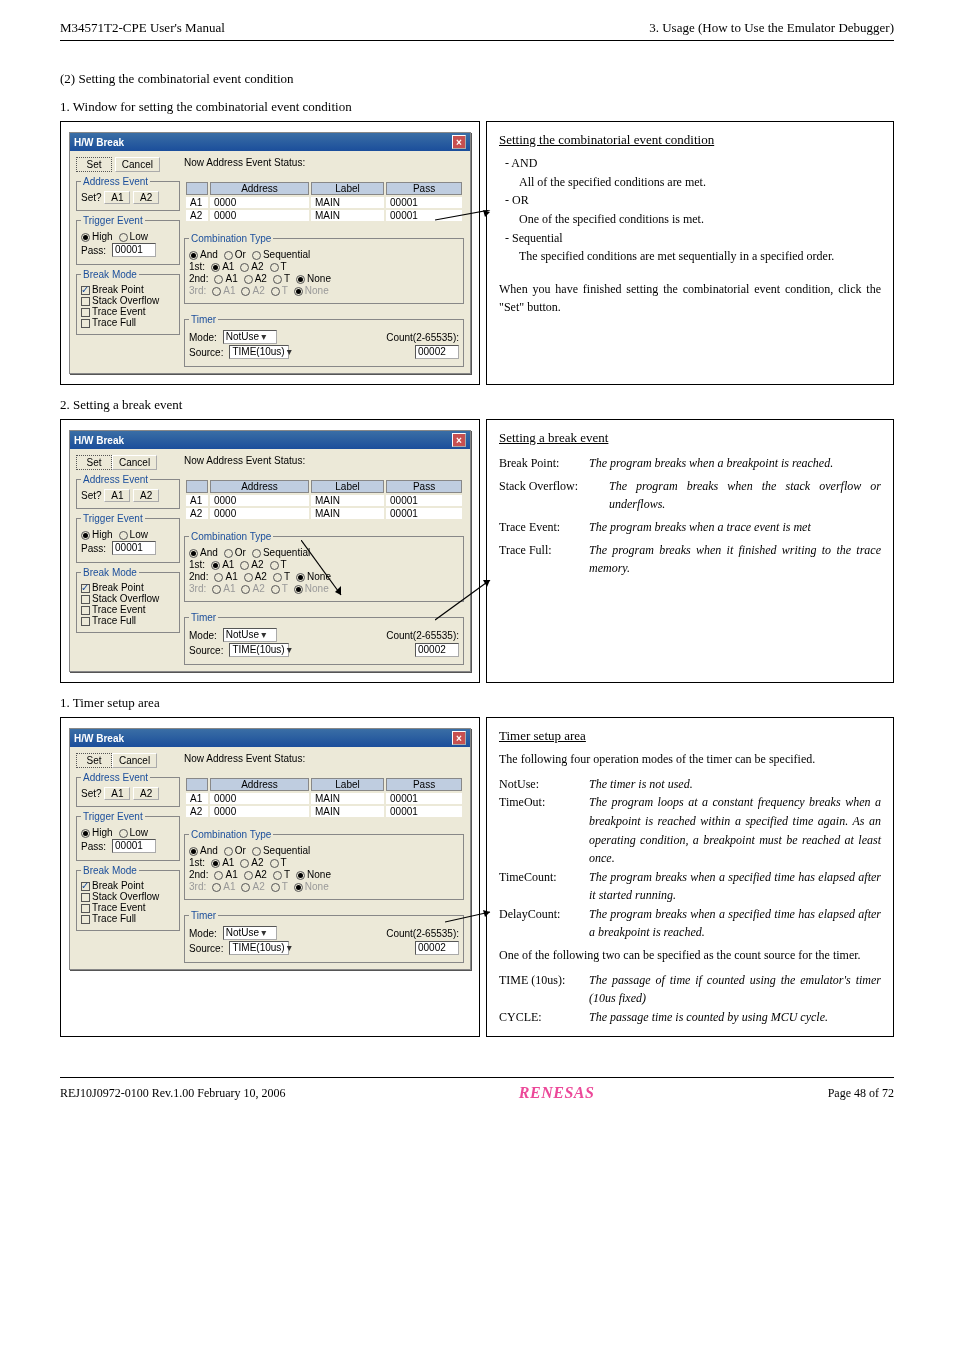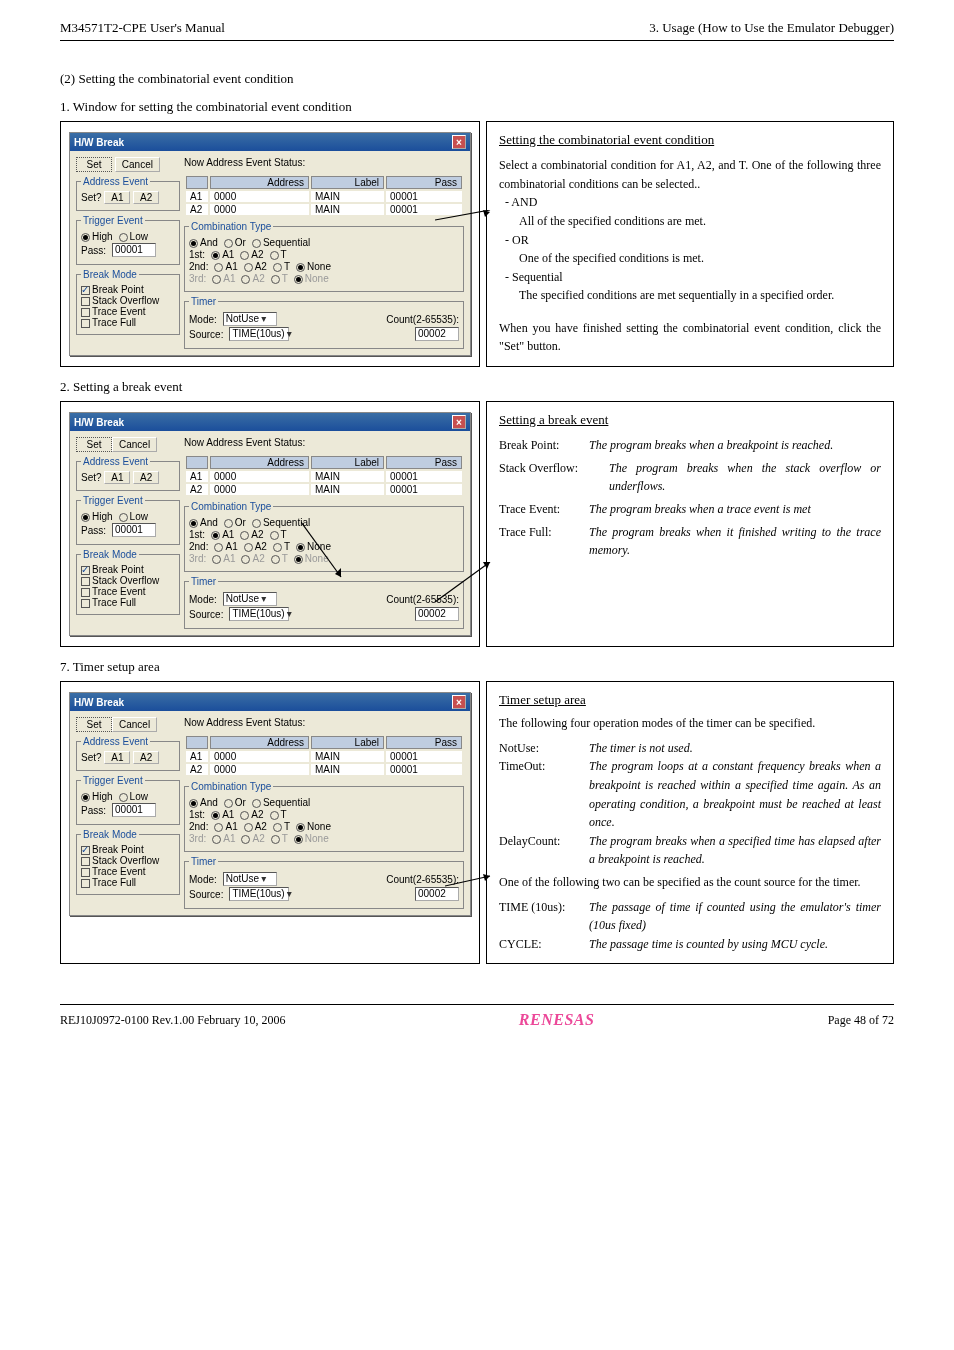--- a/index.html
+++ b/index.html
@@ -71,38 +71,38 @@
     font-weight: bold;
     font-size: 10px;
     padding: 2px 4px;
     display: flex;
     justify-content: space-between;
     align-items: center;
   }
   .titlebar .x { background:#c75050;color:#fff;width:14px;height:14px;text-align:center;line-height:14px;border:1px outset #fff;font-size:10px;}
   .win-body { display:flex; padding:6px; gap:4px; }
   .col-l { width:104px; display:flex; flex-direction:column; gap:4px;}
-  .col-r { flex:1; display:flex; flex-direction:column; gap:4px;}
+  .col-r { flex:1; display:flex; flex-direction:column; gap:10px;}
   .btn {
     background:#ece9d8;border:1px outset #fff;padding:1px 6px;font-size:10px;
     display:inline-block; min-width:36px; text-align:center;
   }
   .btn.tiny { padding:0 4px; min-width:26px;}
   .btn.dotted { border:1px dotted #555; }
   fieldset {
     border:1px solid #888; padding:4px 4px 6px 4px; font-size:10px;
   }
   legend { color:#1b4e9b; padding:0 2px; font-size:10px;}
   .inp {
     background:#fff;border:1px inset #aaa;font-size:10px;padding:0 2px;height:14px;
     display:inline-block;
   }
   .inp.sel::after { content:"▾"; margin-left:2px; color:#333;}
   .tbl { width:100%; font-size:10px; }
-  .tbl th { background:#bfcde0;border:1px solid #888;font-weight:normal;padding:0 4px;text-align:right;}
+  .tbl th { background:#bfcde0;border:1px solid #888;font-weight:normal;padding:0 4px;text-align:center;}
   .tbl td { border:0; padding:0 4px; background:#fff;}
   .row-opts { display:flex; gap:6px; align-items:center; margin:1px 0;}
   .r { display:inline-block;width:9px;height:9px;border:1px solid #555;border-radius:50%;vertical-align:middle;margin-right:2px;position:relative;}
   .r.on::after{content:"";position:absolute;top:1px;left:1px;width:5px;height:5px;background:#000;border-radius:50%;}
   .c { display:inline-block;width:9px;height:9px;border:1px solid #555;vertical-align:middle;margin-right:2px;position:relative;}
   .c.on::after{content:"✓";position:absolute;top:-3px;left:-1px;font-size:10px;color:#1b4e9b;}
   .dim { color:#999; }
   .stat-label { font-size:10px; margin-bottom:2px;}
   .arrow-svg { position:absolute; pointer-events:none;}
   .footer {
@@ -231,21 +231,20 @@
               <span class="inp" style="width:44px;margin-left:auto">00002</span>
             </div>
           </fieldset>
         </div>
       </div>
     </div>
   </div>
 
   <div class="right-panel">
     <div class="u-title">Setting the combinatorial event condition</div>
-    <p class="desc-block">Select a combinatorial condition for A1, A2, and T. One of the following three combinatorial conditions can be selected..</p>
     <div class="dash-item">
         <div>-  AND</div>
         <div class="dsub">All of the specified conditions are met.</div>
       </div>
     <div class="dash-item">
         <div>-  OR</div>
         <div class="dsub">One of the specified conditions is met.</div>
       </div>
     <div class="dash-item">
         <div>-  Sequential</div>
@@ -383,21 +382,21 @@
           <div class="txt">The program breaks when a trace event is met</div>
         </div>
       <div class="row" style="margin-top:4px">
           <div class="lab">Trace Full:</div>
           <div class="txt">The program breaks when it finished writing to the trace memory.</div>
         </div>
     </div>
   </div>
 </div>
 
-<div class="section-sub">7. Timer setup area</div>
+<div class="section-sub">1. Timer setup area</div>
 <div class="block">
   <div class="left-panel">
     <svg class="arrow-svg" style="top:190px;right:-16px;width:50px;height:20px;">
         <line x1="0" y1="14" x2="45" y2="4" stroke="#000" stroke-width="1.2"></line>
         <polygon points="45,4 38,2 40,9" fill="#000"></polygon>
       </svg>
     <div class="win">
       <div class="titlebar">
         <span>H/W Break</span>
           <span class="x">×</span>
@@ -504,20 +503,24 @@
     <div class="defn">
       <div class="row">
           <div class="lab">NotUse:</div>
           <div class="txt">The timer is not used.</div>
         </div>
       <div class="row">
           <div class="lab">TimeOut:</div>
           <div class="txt">The program loops at a constant frequency breaks when a breakpoint is reached within a specified time again. As an operating condition, a breakpoint must be reached at least once.</div>
         </div>
       <div class="row">
+          <div class="lab">TimeCount:</div>
+          <div class="txt">The program breaks when a specified time has elapsed after it started running.</div>
+        </div>
+      <div class="row">
           <div class="lab">DelayCount:</div>
           <div class="txt">The program breaks when a specified time has elapsed after a breakpoint is reached.</div>
         </div>
     </div>
     <p style="margin-top:4px">One of the following two can be specified as the count source for the timer.</p>
     <div class="defn">
       <div class="row">
           <div class="lab">TIME (10us):</div>
           <div class="txt">The passage of time if counted using the emulator's timer (10us fixed)</div>
         </div>

